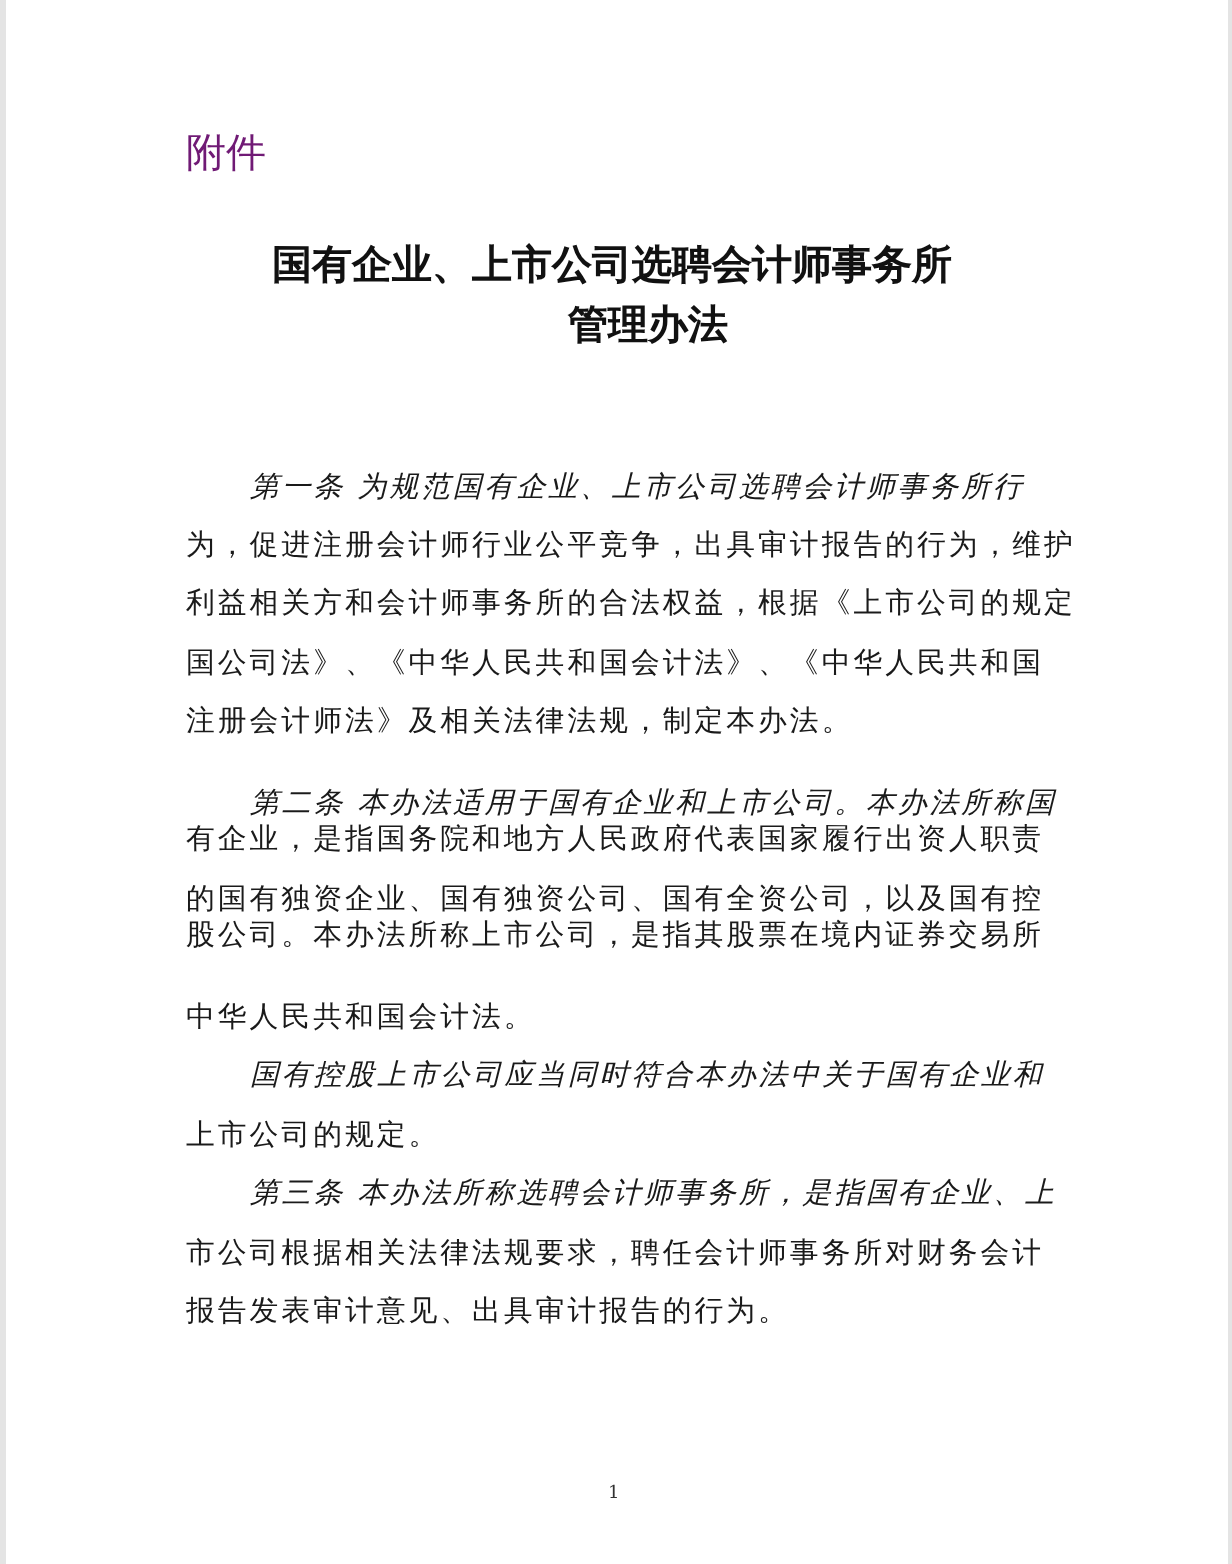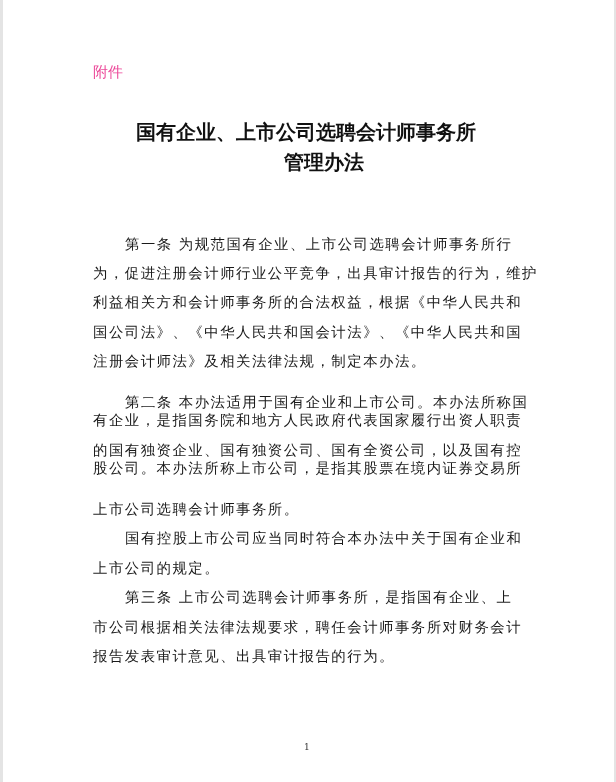--- a/index.html
+++ b/index.html
@@ -8,70 +8,70 @@
       background: #ffffff;
       position: relative;
       font-family: "DejaVu Serif", "Liberation Serif", serif;
       color: #1a1a1a;
     }
     .edge-left { position: absolute; left: 0; top: 0; width: 3px; height: 782px; background: #e4e4e4; }
     .edge-right { position: absolute; right: 0; top: 0; width: 2px; height: 782px; background: #e4e4e4; }
     .attachment {
       position: absolute; left: 93px; top: 63px;
       font-family: "DejaVu Sans", "Liberation Sans", sans-serif;
-      font-size: 15px; letter-spacing: 0px; color: #ec4899; text-align: center;
+      font-size: 20px; letter-spacing: 0px; color: #701a75; text-align: center;
     }
     .title {
       position: absolute; left: 0; width: 616px; text-align: center;
       font-size: 20px; font-weight: bold; line-height: 30px; color: #111;
     }
     .title.l1 { top: 117px; left: -2px; }
     .title.l2 { top: 147px; left: 16px; }
     .body-line {
       position: absolute; left: 93px; width: 432px;
       font-size: 14.4px; line-height: 20px; white-space: nowrap;
       letter-spacing: 1.5px; color: #1a1a1a;
     }
-    .body-line.indent { left: 125px; }
+    .body-line.indent { left: 125px; font-style: italic; }
     .page-number {
       position: absolute; left: 304px; top: 742px;
       font-size: 9px; color: #333;
     }
   </style>
 </head>
 <body>
 
 <div class="edge-left"></div>
 <div class="edge-right"></div>
 
 <div class="attachment">附件</div>
 
 <div class="title l1">国有企业、上市公司选聘会计师事务所</div>
 <div class="title l2">管理办法</div>
 
 <div>
   <div class="body-line indent" style="top:234px">第一条 为规范国有企业、上市公司选聘会计师事务所行</div>
   <div class="body-line" style="top:263px">为，促进注册会计师行业公平竞争，出具审计报告的行为，维护</div>
-  <div class="body-line" style="top:292px">利益相关方和会计师事务所的合法权益，根据《中华人民共和</div>
+  <div class="body-line" style="top:292px">利益相关方和会计师事务所的合法权益，根据《上市公司的规定</div>
   <div class="body-line" style="top:322px">国公司法》、《中华人民共和国会计法》、《中华人民共和国</div>
   <div class="body-line" style="top:351px">注册会计师法》及相关法律法规，制定本办法。</div>
 </div>
 
 <div>
   <div class="body-line indent" style="top:392px">第二条 本办法适用于国有企业和上市公司。本办法所称国</div>
   <div class="body-line" style="top:410px">有企业，是指国务院和地方人民政府代表国家履行出资人职责</div>
   <div class="body-line" style="top:440px">的国有独资企业、国有独资公司、国有全资公司，以及国有控</div>
   <div class="body-line" style="top:458px">股公司。本办法所称上市公司，是指其股票在境内证券交易所</div>
-  <div class="body-line" style="top:499px">上市公司选聘会计师事务所。</div>
+  <div class="body-line" style="top:499px">中华人民共和国会计法。</div>
 </div>
 
 <div>
   <div class="body-line indent" style="top:528px">国有控股上市公司应当同时符合本办法中关于国有企业和</div>
   <div class="body-line" style="top:558px">上市公司的规定。</div>
 </div>
 
 <div>
-  <div class="body-line indent" style="top:587px">第三条 上市公司选聘会计师事务所，是指国有企业、上</div>
+  <div class="body-line indent" style="top:587px">第三条 本办法所称选聘会计师事务所，是指国有企业、上</div>
   <div class="body-line" style="top:617px">市公司根据相关法律法规要求，聘任会计师事务所对财务会计</div>
   <div class="body-line" style="top:646px">报告发表审计意见、出具审计报告的行为。</div>
 </div>
 
 <div class="page-number">1</div>
 
 </body></html>

